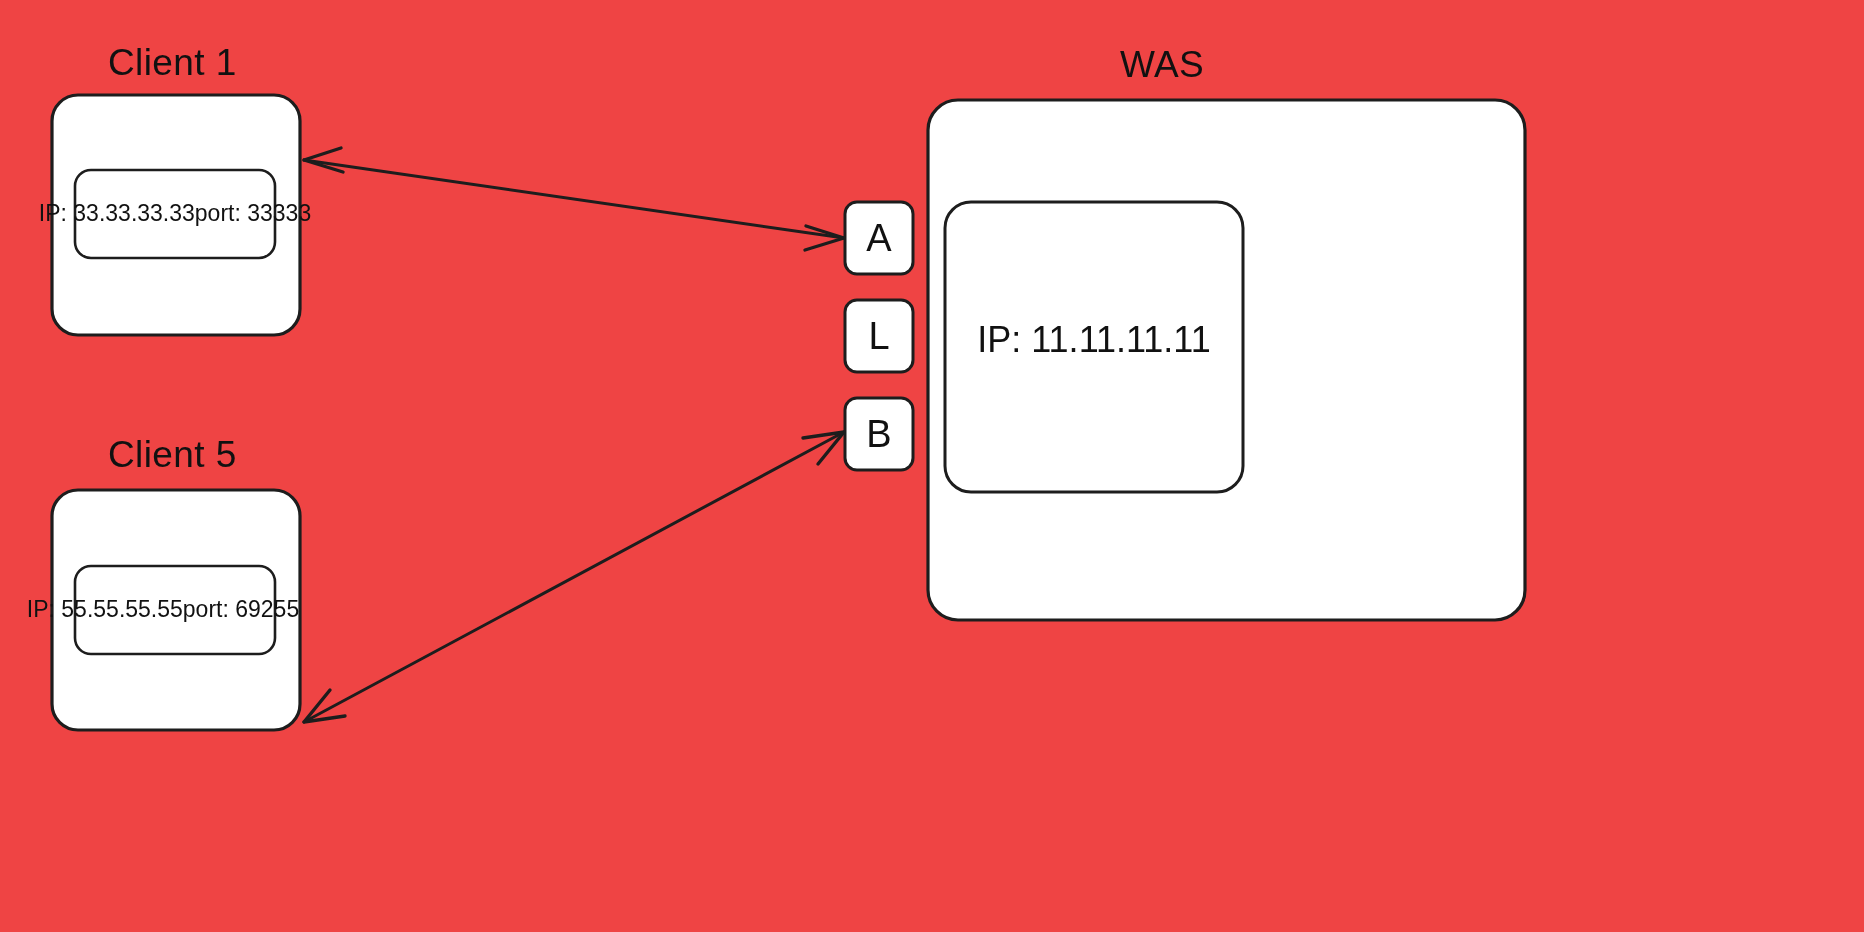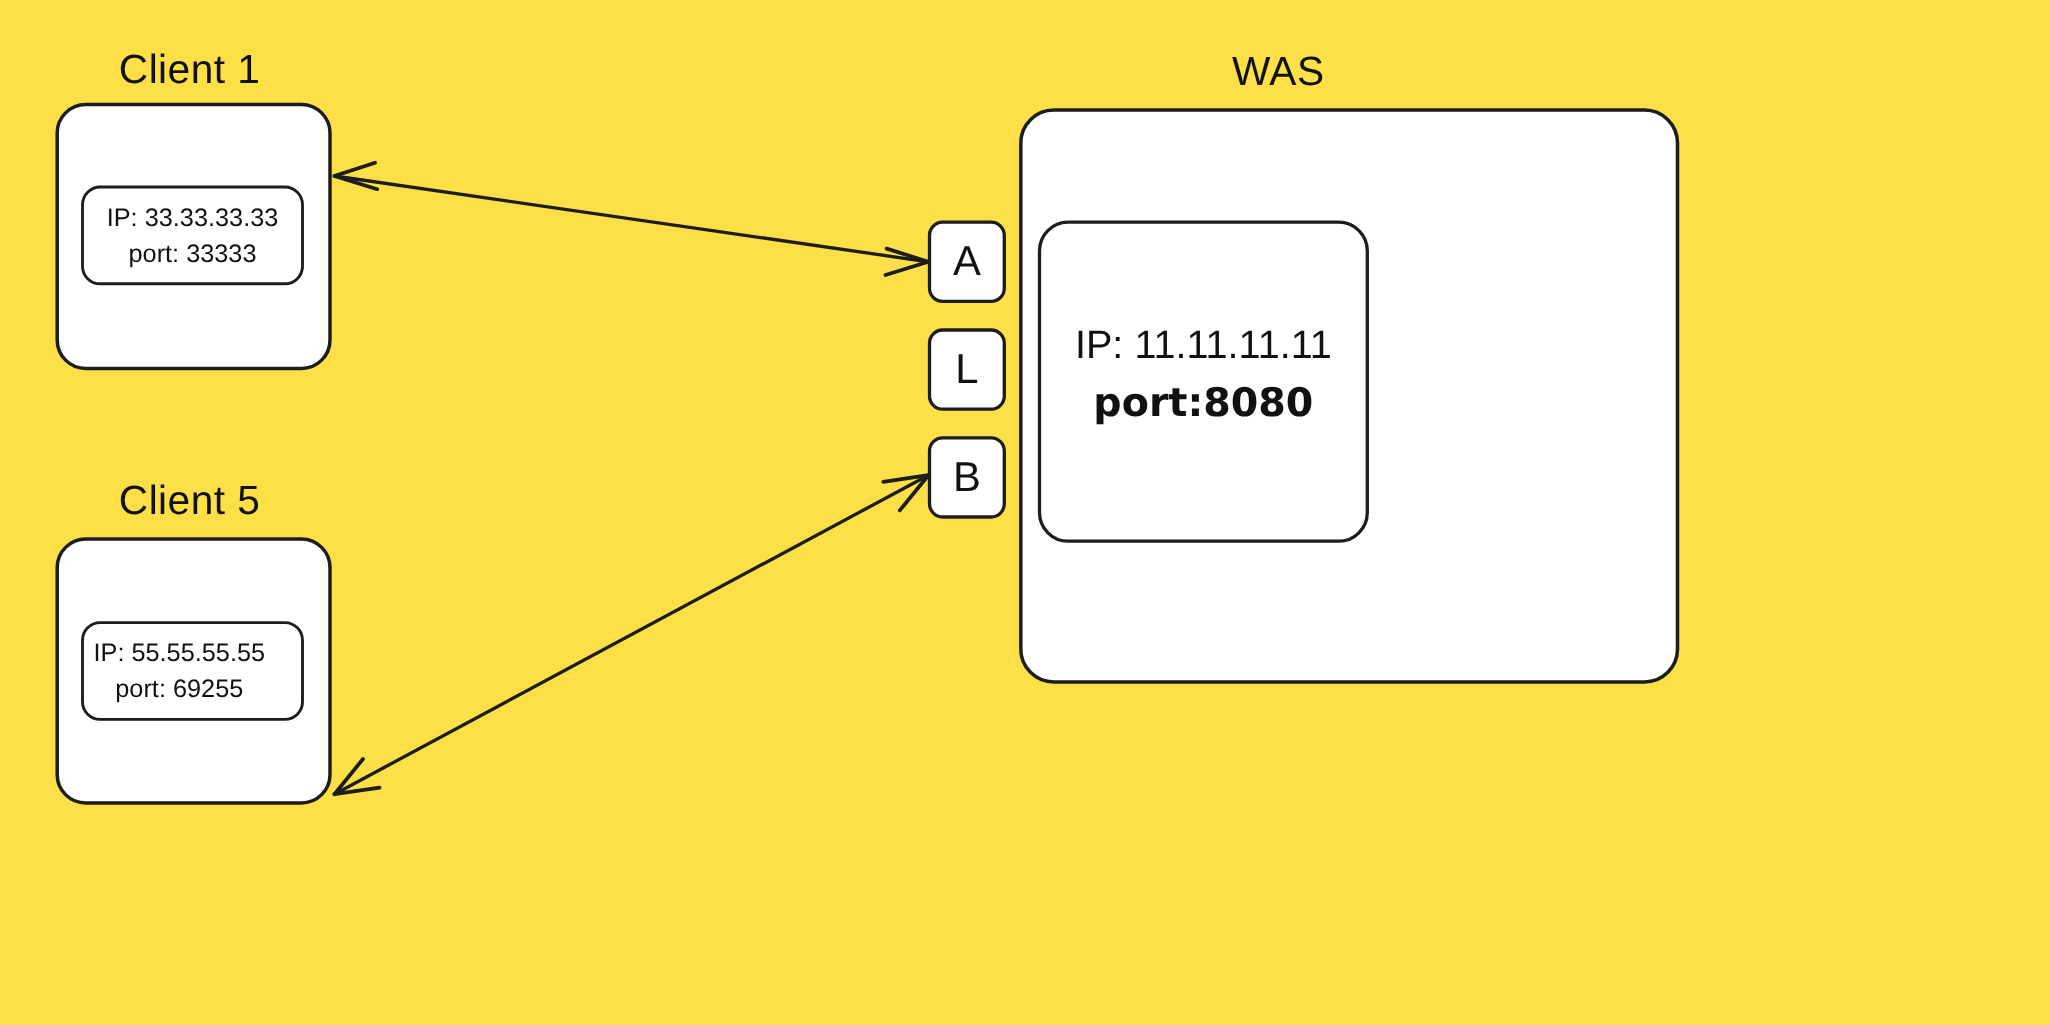--- a/index.html
+++ b/index.html
@@ -9,21 +9,21 @@
     background: #ffffff;
   }
   body {
     font-family: "Liberation Sans", sans-serif;
     color: #1a1a1a;
   }
   #canvas {
     position: relative;
     width: 1864px;
     height: 932px;
-    background: #fde047;
+    background: #ef4444;
     overflow: hidden;
   }
   #vector-layer {
     position: absolute;
     left: 0;
     top: 0;
     width: 1864px;
     height: 932px;
   }
   .node-label {
@@ -31,21 +31,21 @@
     font-size: 37px;
     font-weight: 400;
     letter-spacing: 0.4px;
     color: #111111;
     white-space: nowrap;
     font-family: "Liberation Sans", sans-serif;
   }
   .endpoint-text {
     position: absolute;
     display: flex;
-    flex-direction: column;
+    flex-direction: row;
     align-items: center;
     justify-content: center;
     white-space: nowrap;
   }
   .endpoint-text .line {
     font-size: 23px;
     line-height: 1.45;
     color: #111111;
     font-family: "Liberation Sans", sans-serif;
   }
@@ -127,20 +127,19 @@
 
   <div class="endpoint-text" style="left:63px; top:566px; width:200px; height:88px;">
     <span class="line">IP: 55.55.55.55</span>
     <span class="line">port: 69255</span>
   </div>
 
   <div class="node-label" style="left:1120px; top:44px;">WAS</div>
 
   <div class="was-endpoint-text" style="left:945px; top:270px; width:298px; height:140px;">
     <span class="line-ip">IP: 11.11.11.11</span>
-    <span class="line-port">port:8080</span>
   </div>
 
   <div class="socket-letter" style="left:845px; top:202px; width:68px; height:72px;">A</div>
   <div class="socket-letter" style="left:845px; top:300px; width:68px; height:72px;">L</div>
   <div class="socket-letter" style="left:845px; top:398px; width:68px; height:72px;">B</div>
 
 </div>
 
 </body></html>

